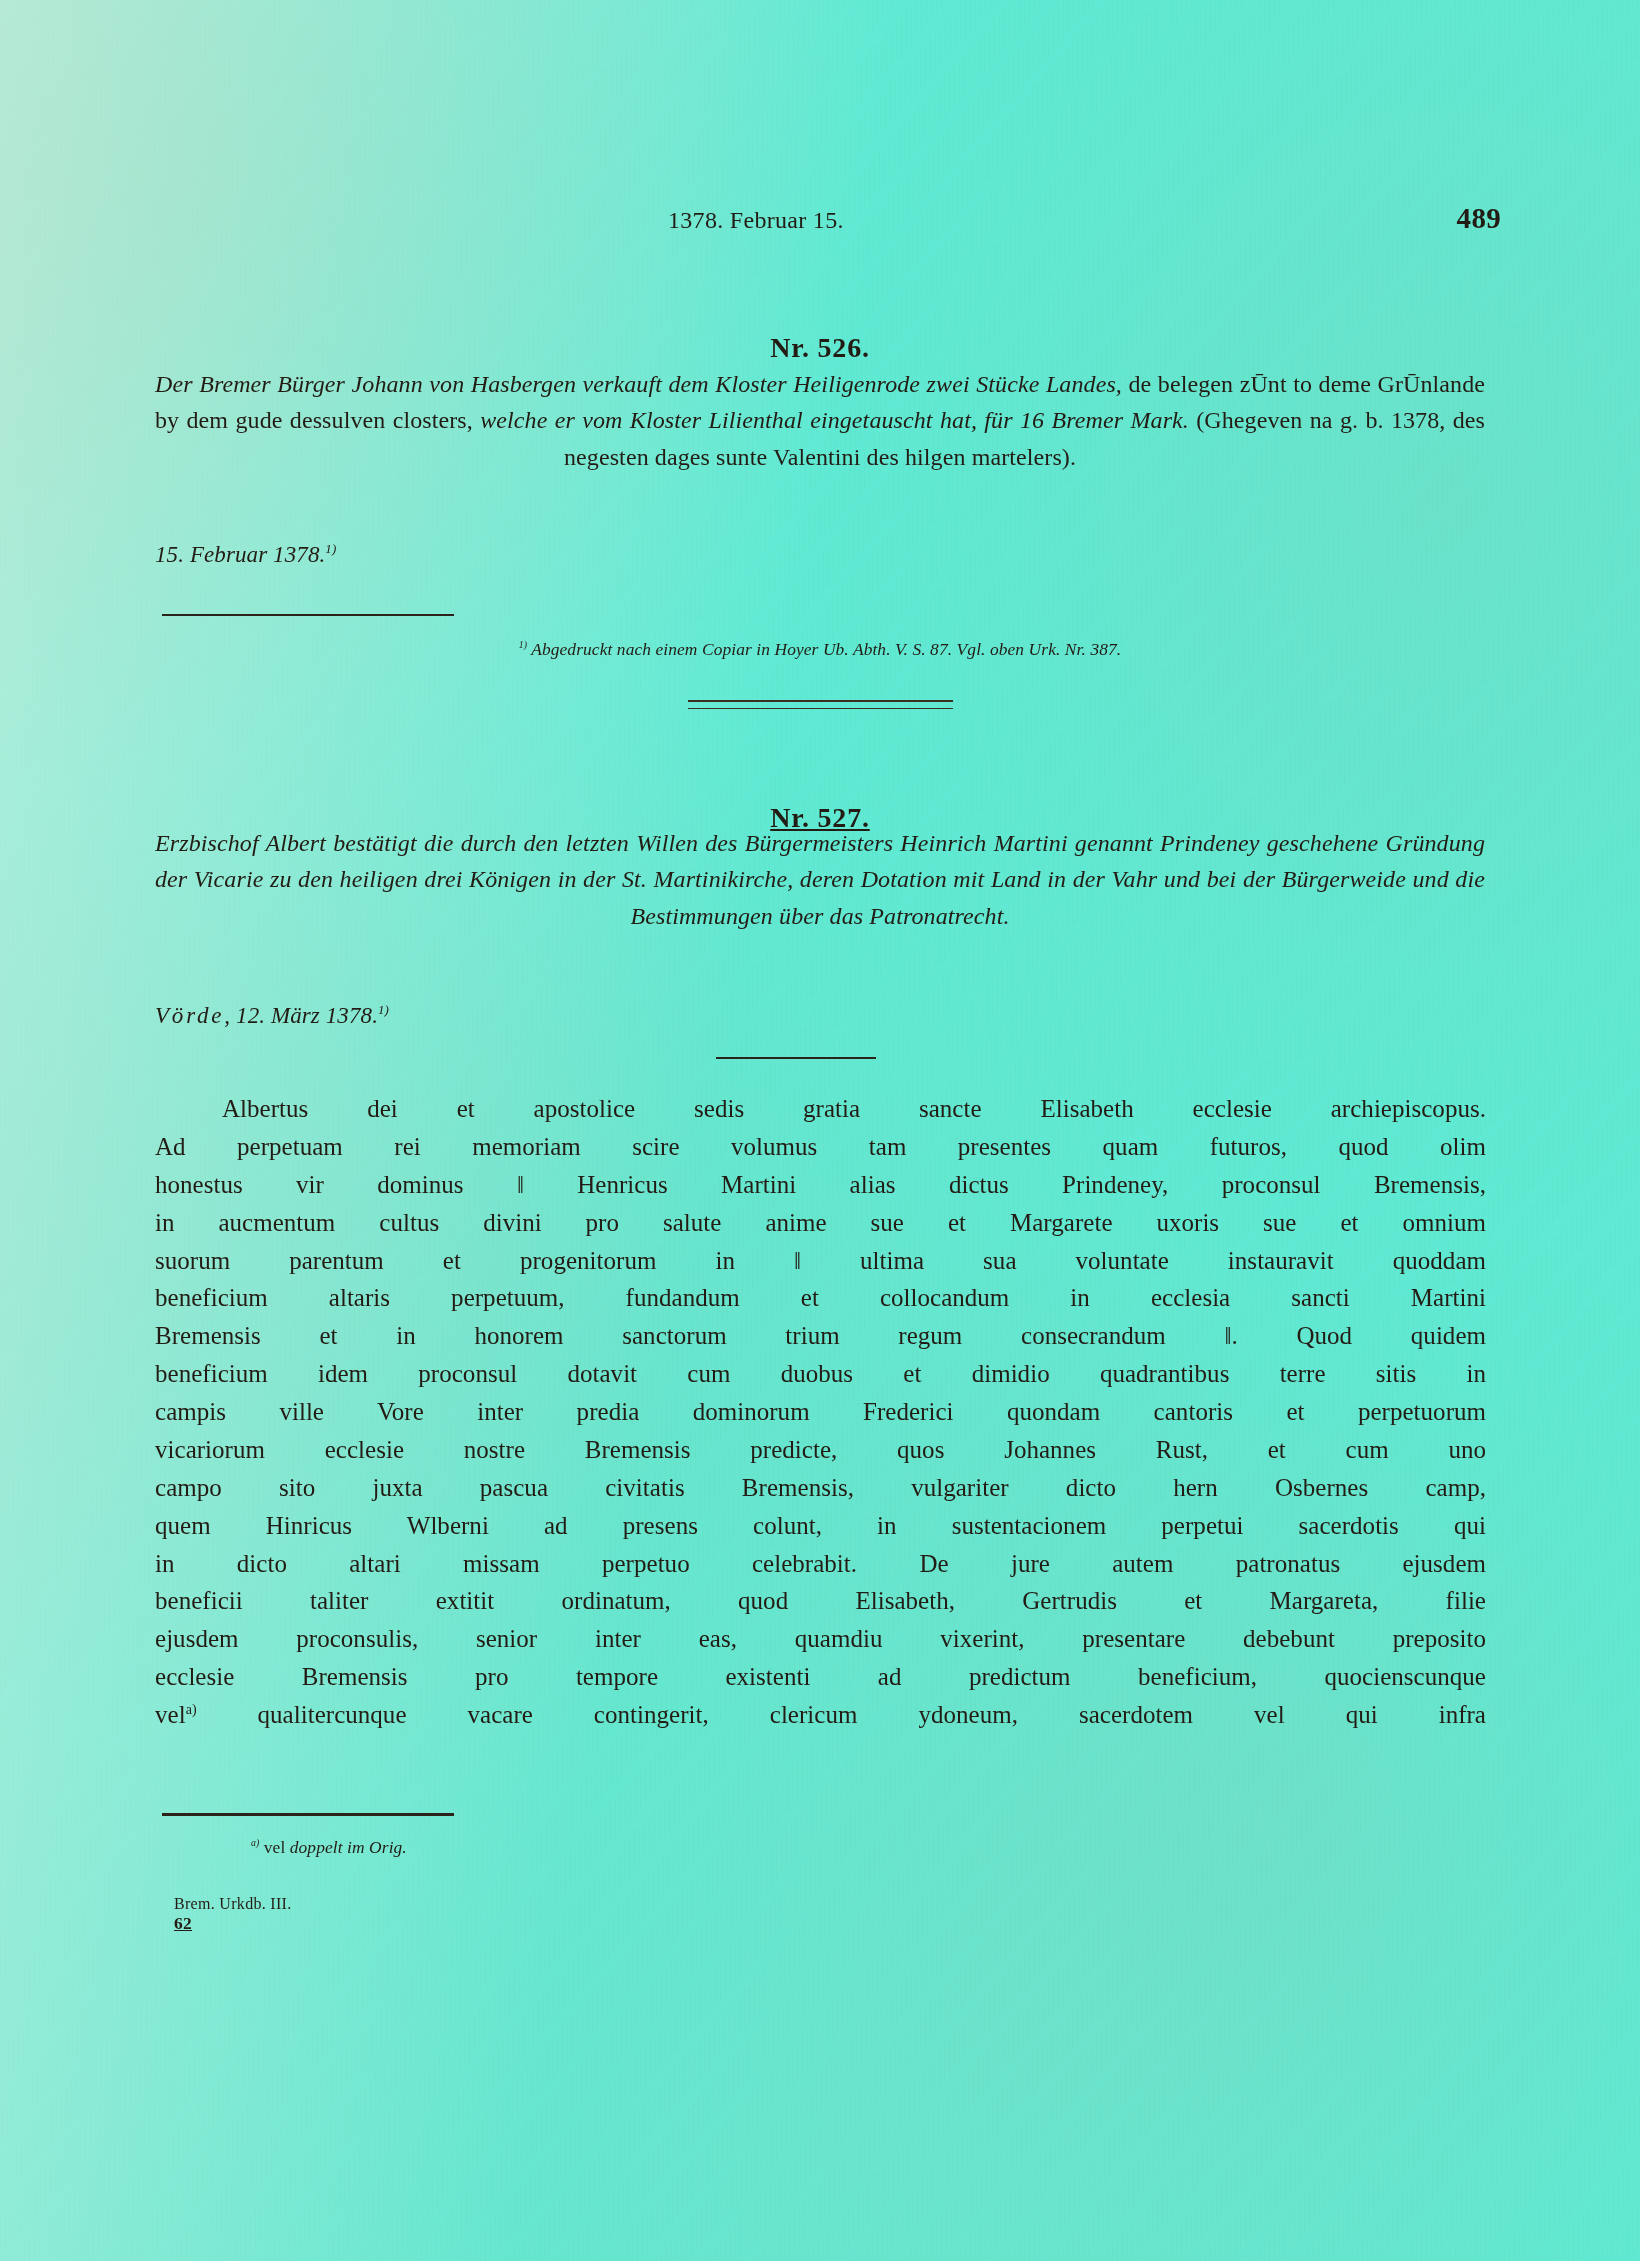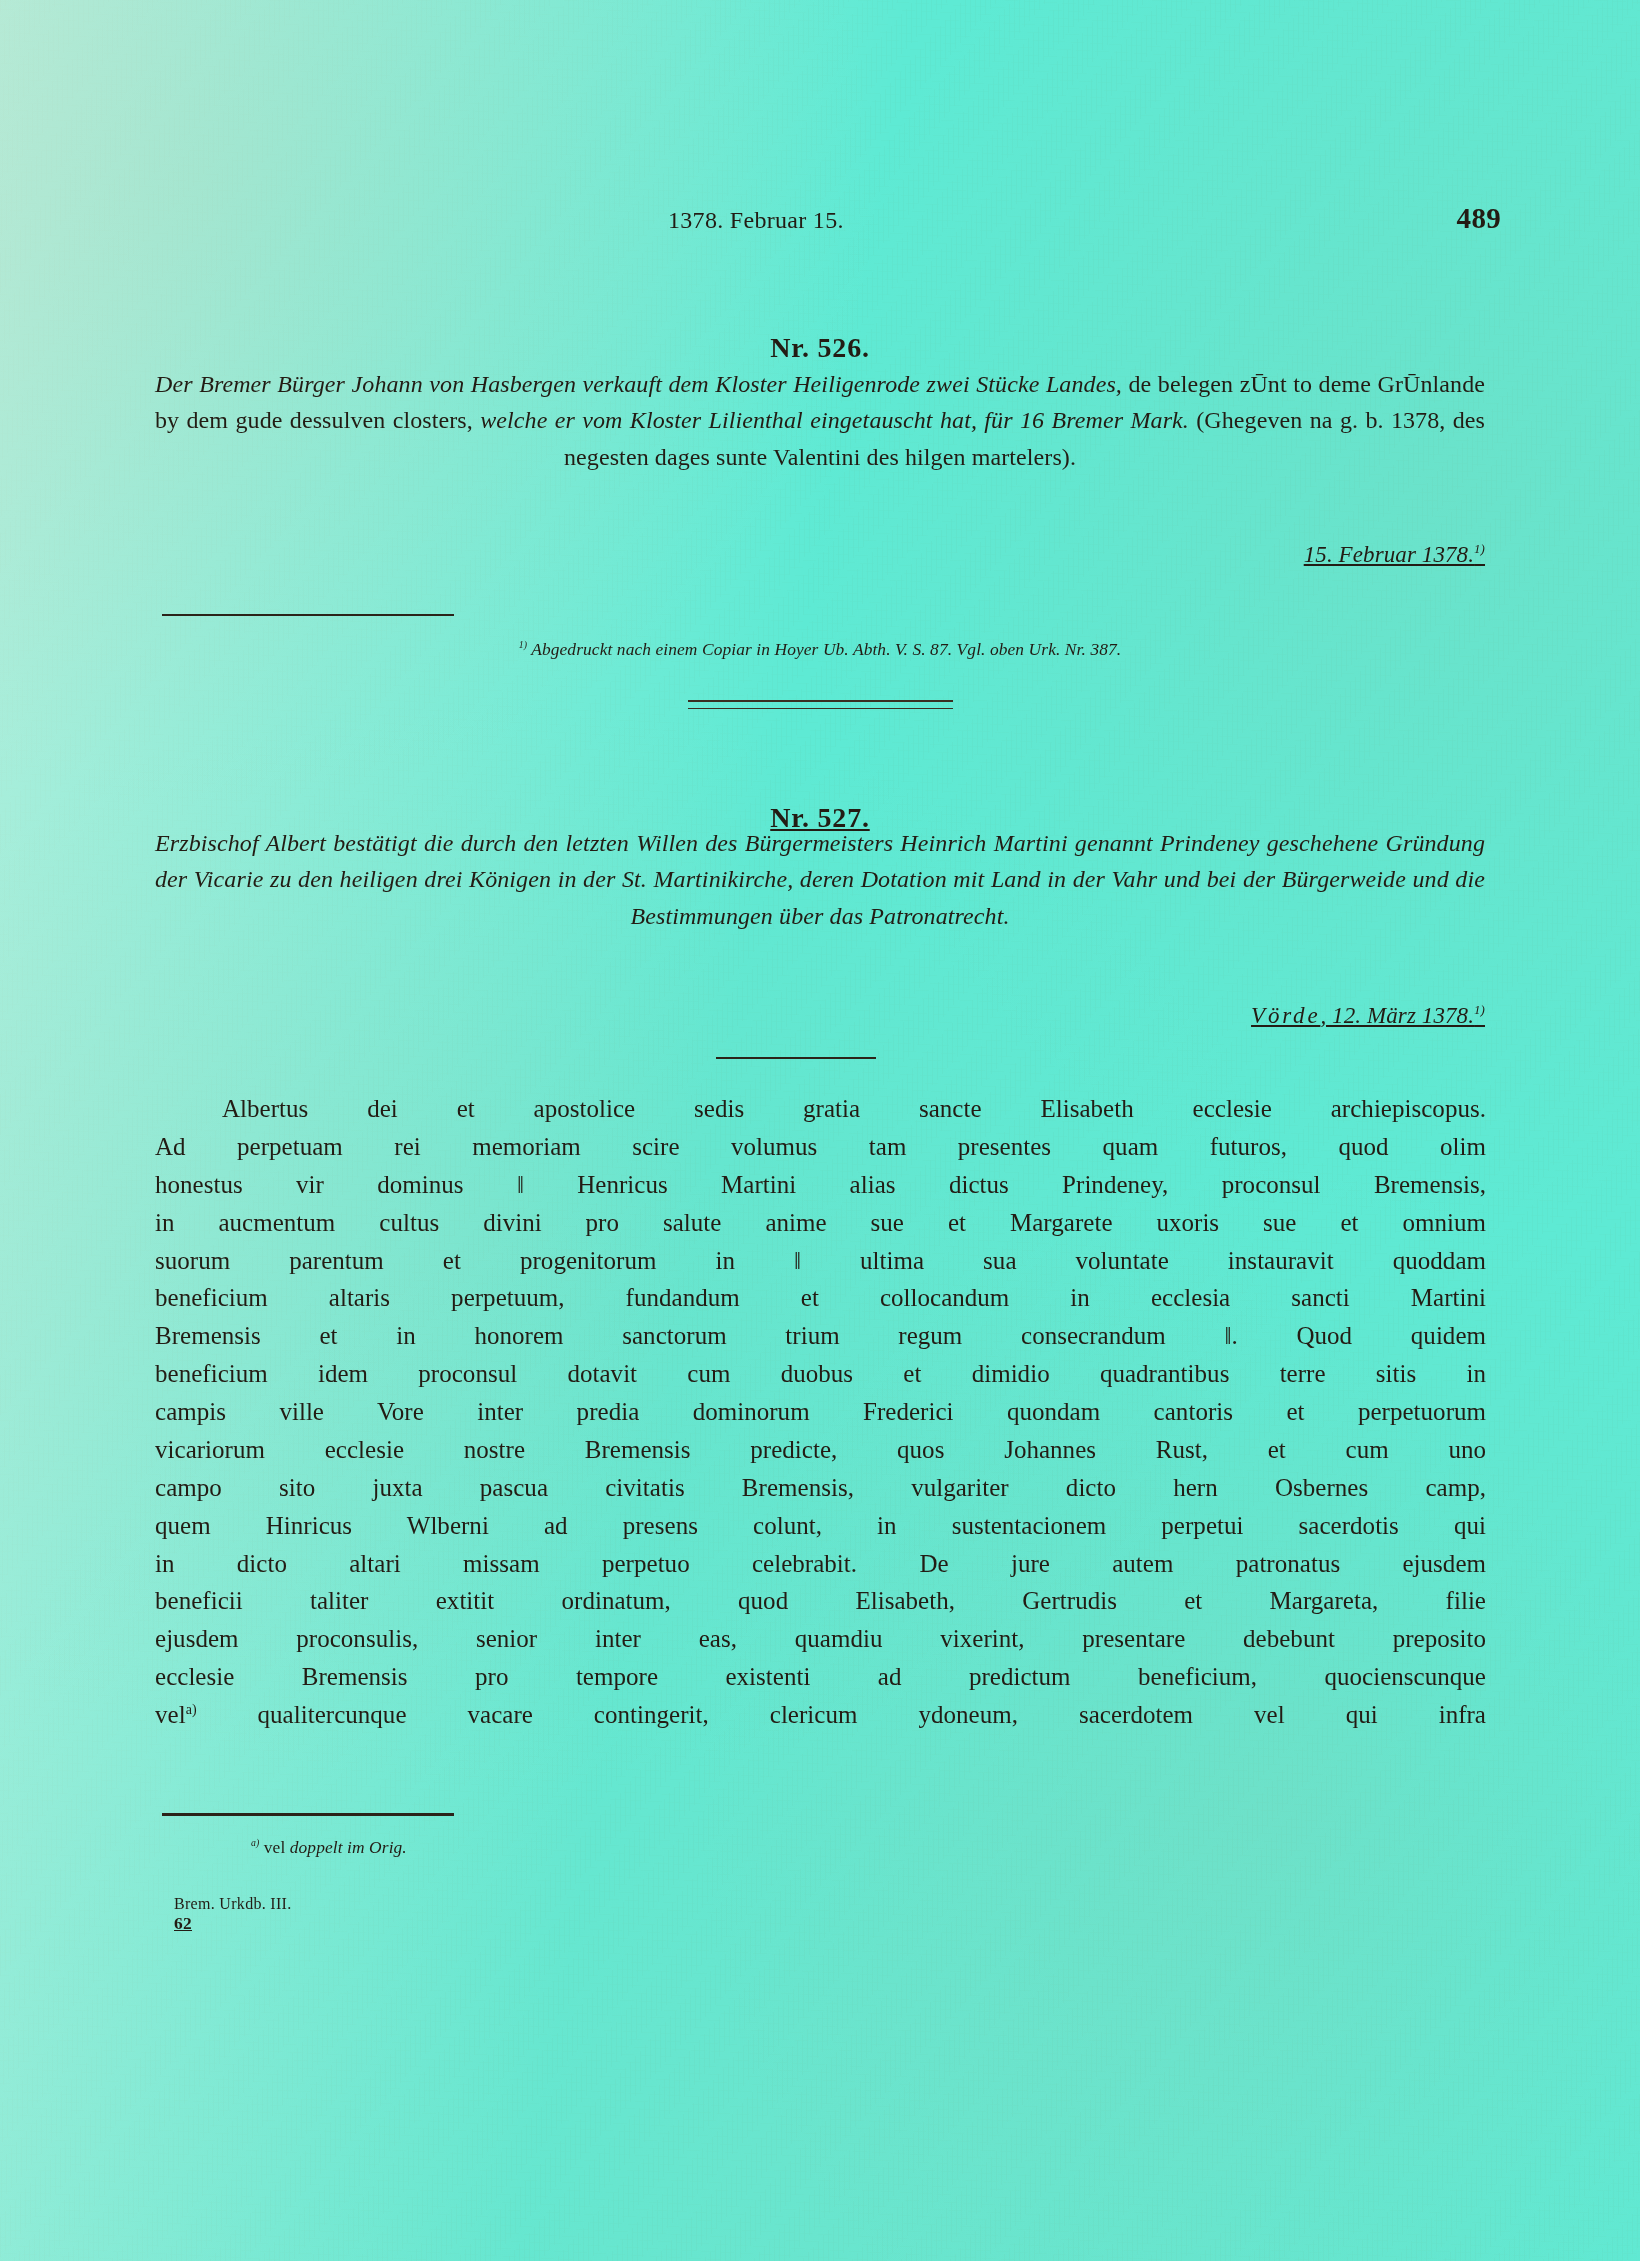--- a/index.html
+++ b/index.html
@@ -86,25 +86,24 @@
     line-height: 1.52;
     text-align: justify;
     text-align-last: center;
     letter-spacing: 0.1px;
   }
   .regest .roman {
     font-style: normal;
   }
 
   .dateline {
-    text-align: right;
+    text-align: left;
     font-style: italic;
     font-size: 23px;
     letter-spacing: 0.1px;
-    text-decoration: underline;
   }
   .spaced {
     letter-spacing: 2.8px;
   }
   sup.fn-ital {
     font-size: 0.56em;
     vertical-align: super;
     font-style: italic;
   }
 

